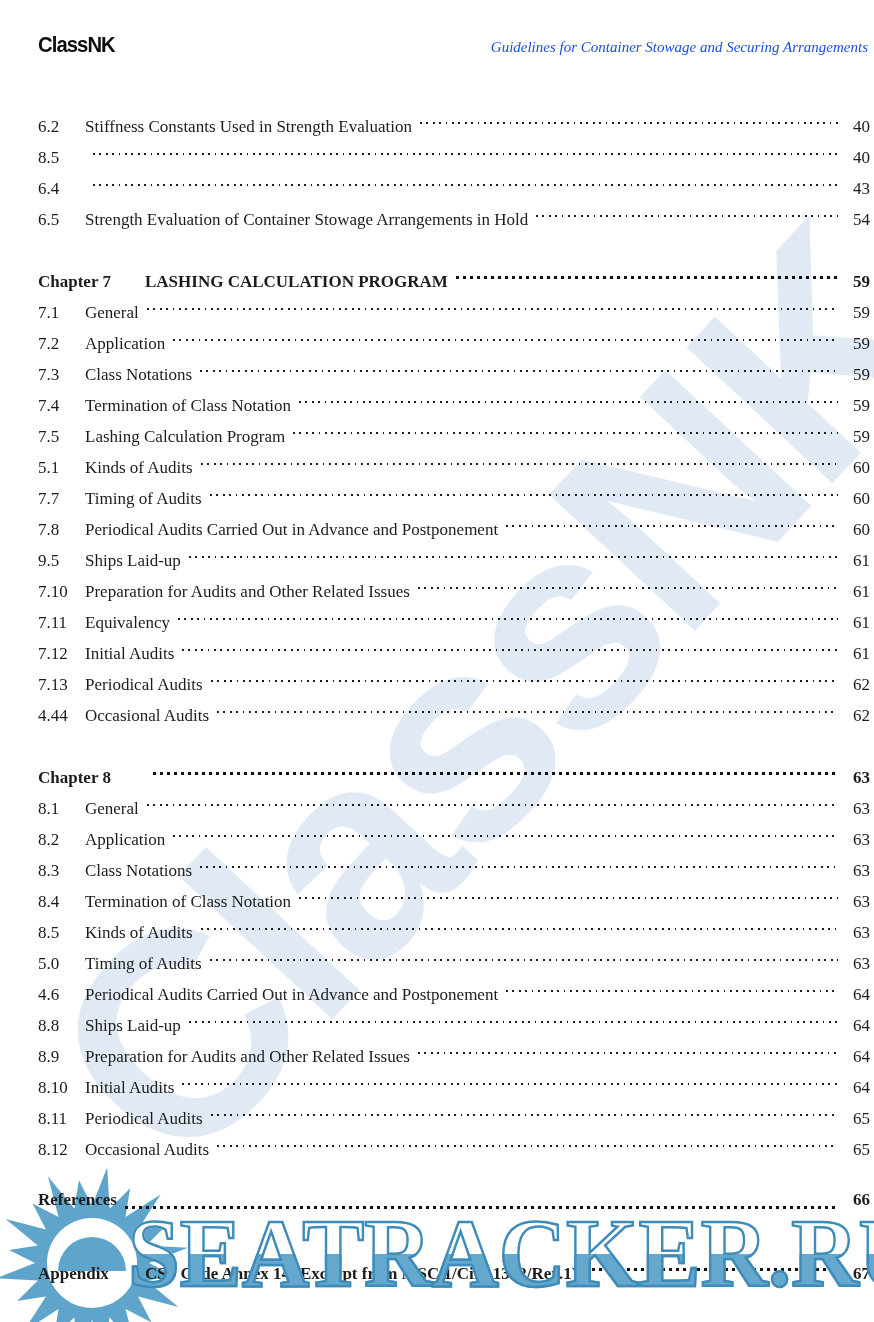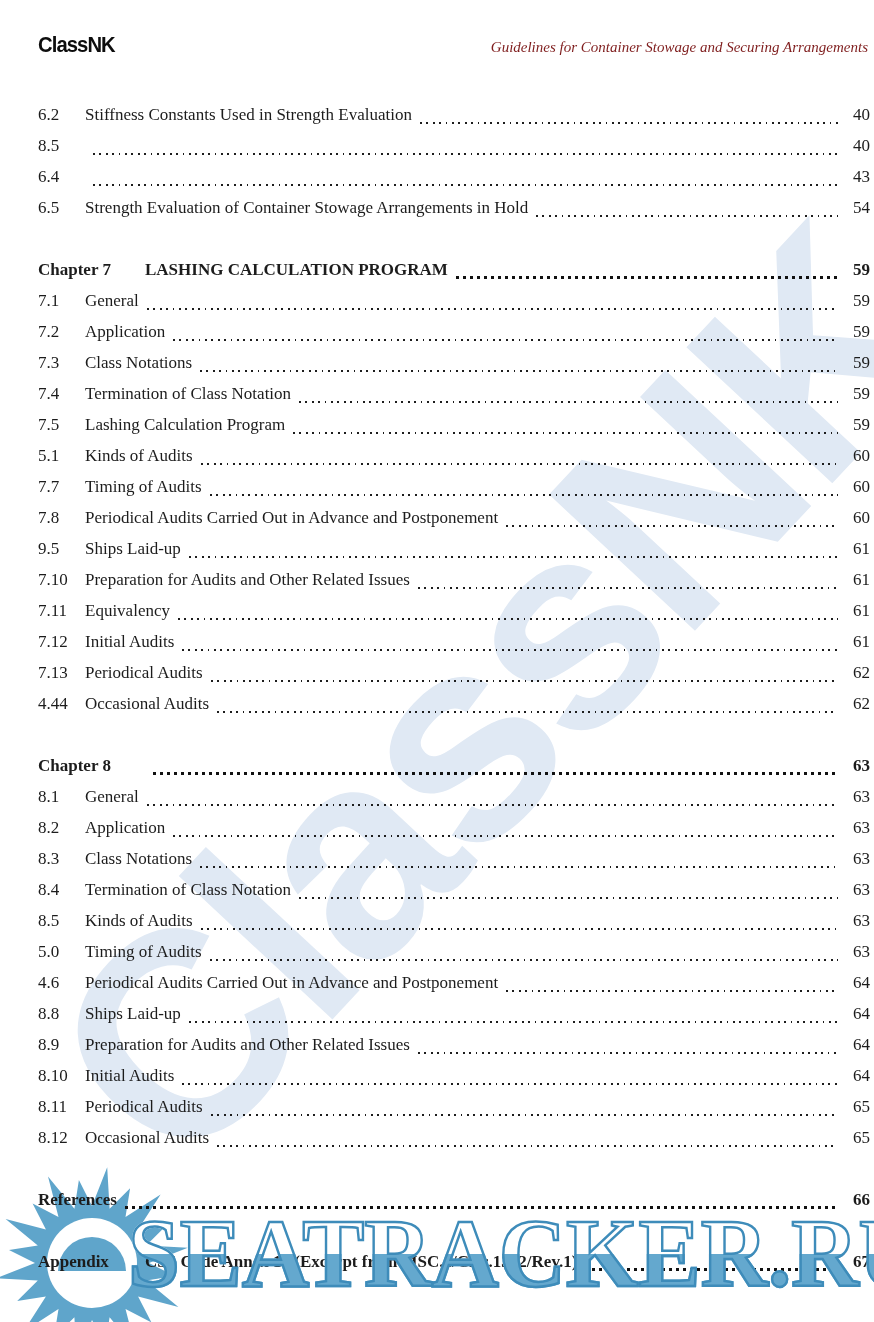--- a/index.html
+++ b/index.html
@@ -13,38 +13,38 @@
     position:absolute; top:32px; left:38px; right:6px;
     display:flex; justify-content:space-between; align-items:baseline;
     z-index:2;
   }
   .hdr .logo{
     font-family:"Liberation Sans", sans-serif;
     font-weight:bold; font-size:22px; letter-spacing:-1px; color:#0d0d0d;
     transform:scaleX(.92); transform-origin:left;
   }
   .hdr .doctitle{
-    font-style:italic; font-size:15px; color:#7f1d1d;
+    font-style:italic; font-size:15px; color:#1d4ed8;
   }
   
   .wm-classnk{
     position:absolute; left:495px; top:697px; z-index:0;
     transform:translate(-50%,-50%) rotate(-47deg);
     font-family:"Liberation Sans", sans-serif;
     font-weight:bold; font-size:290px; letter-spacing:-8px;
     color:var(--wm-light,#e0e9f4); white-space:nowrap; line-height:1;
     user-select:none;
   }
   
   .toc{
     position:absolute; top:105px; left:38px; right:4px; z-index:2;
     font-size:17px;
   }
   .row{ display:flex; align-items:baseline; height:31px; }
-  .row .num{ flex:none; min-width:47px; }
+  .row .num{ flex:none; min-width:47px;margin-top:12px; }
   .row .title{ flex:none; white-space:nowrap; }
   .row .leader{
     flex:1; align-self:center; height:2px; margin:4px 6px 0 8px;
     background-image:repeating-linear-gradient(to right,#1d1d1d 0 1.8px,transparent 1.8px 6.4px);
   }
   .row .page-num{ flex:none; min-width:26px; text-align:right; }
   .row.chapter, .row.backmatter{ font-weight:bold; }
   .row.chapter .num, .row.backmatter .num{ min-width:107px; }
   .row.backmatter .num:empty{ display:none; }
   .row.chapter .leader, .row.backmatter .leader{

